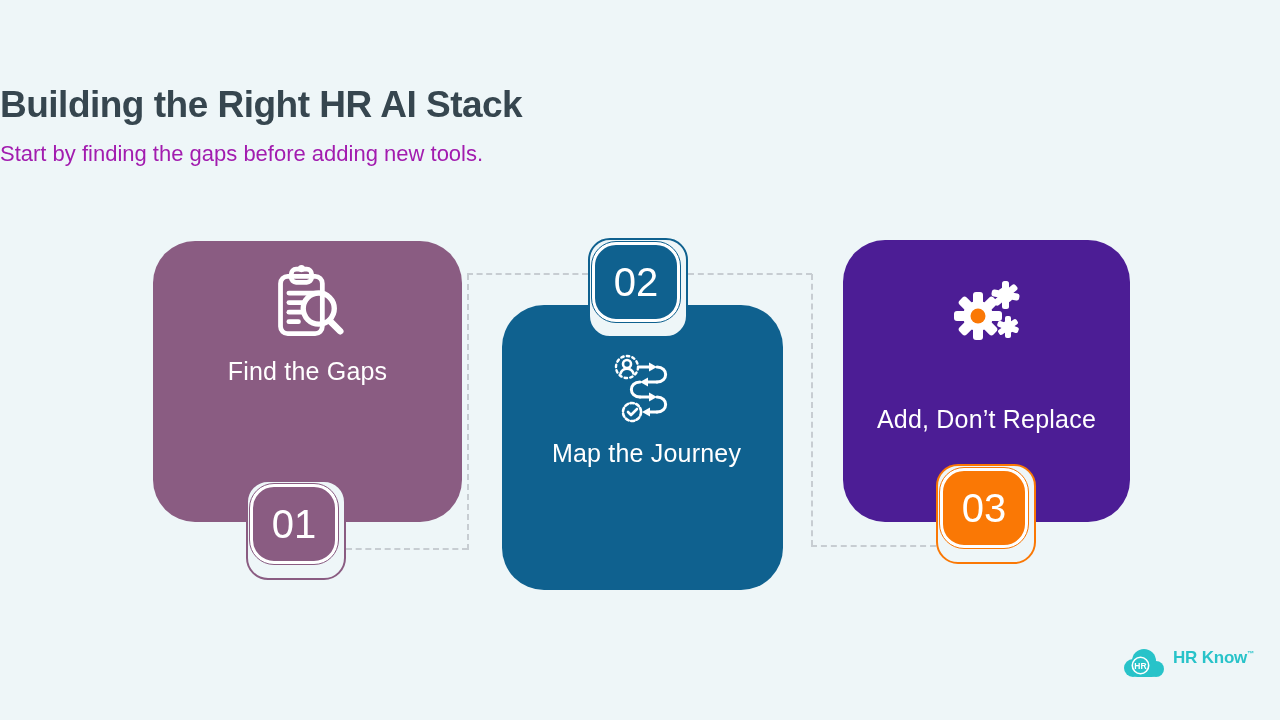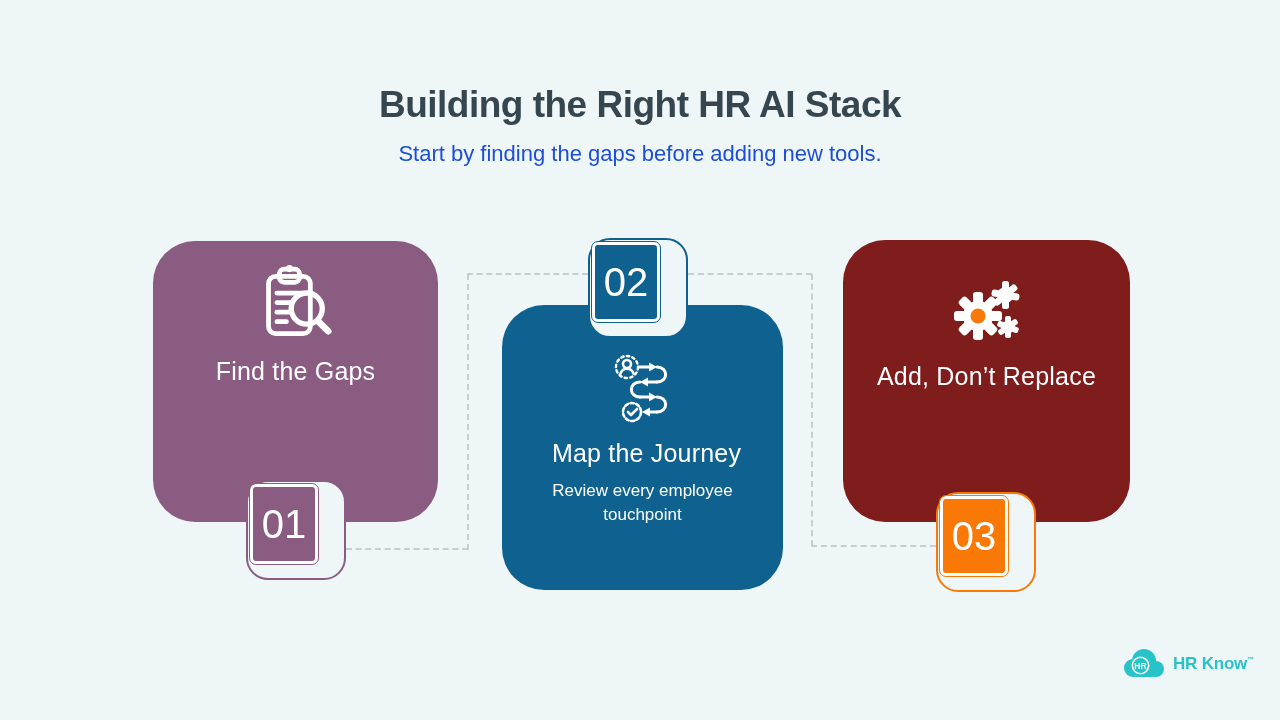--- a/index.html
+++ b/index.html
@@ -1,65 +1,65 @@
 <!DOCTYPE html>
 <html><head>
 <meta charset="utf-8">
 <style>
   * { margin:0; padding:0; box-sizing:border-box; }
   html,body { width:1280px; height:720px; }
   body { font-family:"Liberation Sans", sans-serif; overflow:hidden; }
   .canvas { position:relative; width:1280px; height:720px; background:#EEF6F8; overflow:hidden; }
 
   
-  .header { position:absolute; left:0; top:0; width:100%; text-align:center; }
+  .header { position:absolute; left:0; top:0; width:100%; text-align:left; }
   .title { padding-top:84px; font-size:37px; font-weight:700; color:#36464F; letter-spacing:-0.5px; }
-  .subtitle { margin-top:15px; font-size:22px; font-weight:400; color:#1d4ed8; }
+  .subtitle { margin-top:15px; font-size:22px; font-weight:400; color:#a21caf; }
 
   
   .dash { position:absolute; z-index:1; }
   .dash-h { border-top:2px dashed #C7CDD2; height:0; }
   .dash-v { border-left:2px dashed #C7CDD2; width:0; }
   .dash-a { left:346px; top:548px; width:122px; }
   .dash-b { left:467px; top:274px; height:276px; }
   .dash-c { left:467px; top:273px; width:121px; }
   .dash-d { left:688px; top:273px; width:124px; }
   .dash-e { left:811px; top:274px; height:272px; }
   .dash-f { left:811px; top:545px; width:125px; }
 
   
   .card { position:absolute; z-index:2; border-radius:42px; color:#fff;
           display:flex; flex-direction:column; align-items:center; text-align:center; }
-  .card-1 { left:153px; top:241px; width:285px; height:281px; padding-top:20px; }
+  .card-1 { left:153px; top:241px; width:309px; height:281px; padding-top:20px; }
   .card-2 { left:502px; top:305px; width:281px; height:285px; padding-top:48px; }
   .card-3 { left:843px; top:240px; width:287px; height:282px; padding-top:40px; }
   .step-title { font-size:25px; font-weight:500; letter-spacing:0.2px; }
   .card-1 .step-title { margin-top:10px; }
   .card-2 .step-title { margin-top:16px;margin-left:8px; }
   .card-3 .step-title { margin-top:18px; }
   .step-desc { margin-top:11px; font-size:17px; line-height:1.42; max-width:212px; }
 
   
   .badge { position:absolute; z-index:3; width:100px; height:100px; }
   .badge-1 { left:246px; top:480px; }
   .badge-2 { left:588px; top:238px; }
-  .badge-3 { left:936px; top:492px;text-decoration:underline; }
+  .badge-3 { left:936px; top:464px;text-decoration:underline; }
   .badge-frame { position:absolute; inset:0; border:2px solid; border-radius:22px; background:#EEF6F8; }
-  .badge-num { position:absolute; left:4px; top:4px; width:68px; height:80px; border-radius:6px;
+  .badge-num { position:absolute; left:4px; top:4px; width:88px; height:80px; border-radius:24px;
                border:3px solid #fff; outline:1.5px solid; display:flex; align-items:center;
                justify-content:center; font-size:40px; font-weight:400; color:#fff; }
 
   
   .icon svg { display:block; }
   .card-1 .icon { margin-top:2px; }
   .gear-hole { fill:#FA7805; }
 
   
   .brand { position:absolute; left:1122px; top:648px; z-index:2;
-           display:flex; align-items:center; gap:7px; }
+           display:flex; align-items:flex-start; gap:7px; }
   .wordmark { font-size:17px; font-weight:700; color:#28C3C9; letter-spacing:-0.2px; }
   .tm { font-size:7px; font-weight:700; color:#28C3C9; vertical-align:super; }
 </style>
 </head>
 <body>
 
 <div class="canvas">
 
   <div class="header">
     <div class="title">Building the Right HR AI Stack</div>
@@ -105,24 +105,23 @@
         <path d="M29 44 H38"></path>
         <polygon points="38,39.5 46,44 38,48.5" fill="#fff" stroke="none"></polygon>
         <path d="M46 44 c 11.5 0 11.5 15 0 15"></path>
         <path d="M46 59 H39"></path>
         <polygon points="39,54.5 31,59 39,63.5" fill="#fff" stroke="none"></polygon>
         <circle cx="21" cy="59" r="9" stroke-width="2.6" stroke-dasharray="3.4 2.4"></circle>
         <path d="M17 59 l3 3 l6 -6" stroke-width="2.6"></path>
       </svg>
     </span>
     <div class="step-title">Map the Journey</div>
-    <div class="step-desc">Review every employee touchpoint</div>
   </div>
 
-  <div class="card card-3" style="background: #7f1d1d;">
+  <div class="card card-3" style="background: #4c1d95; gap: 43px;">
     <span class="icon">
       <svg width="72" height="64" viewBox="0 0 72 64" fill="#fff">
         <g>
           <rect x="22" y="12" width="10" height="48" rx="3"></rect>
           <rect x="22" y="12" width="10" height="48" rx="3" transform="rotate(45 27 36)"></rect>
           <rect x="22" y="12" width="10" height="48" rx="3" transform="rotate(90 27 36)"></rect>
           <rect x="22" y="12" width="10" height="48" rx="3" transform="rotate(135 27 36)"></rect>
           <circle cx="27" cy="36" r="15"></circle>
           <circle class="gear-hole" cx="27" cy="36" r="7.5"></circle>
         </g>

